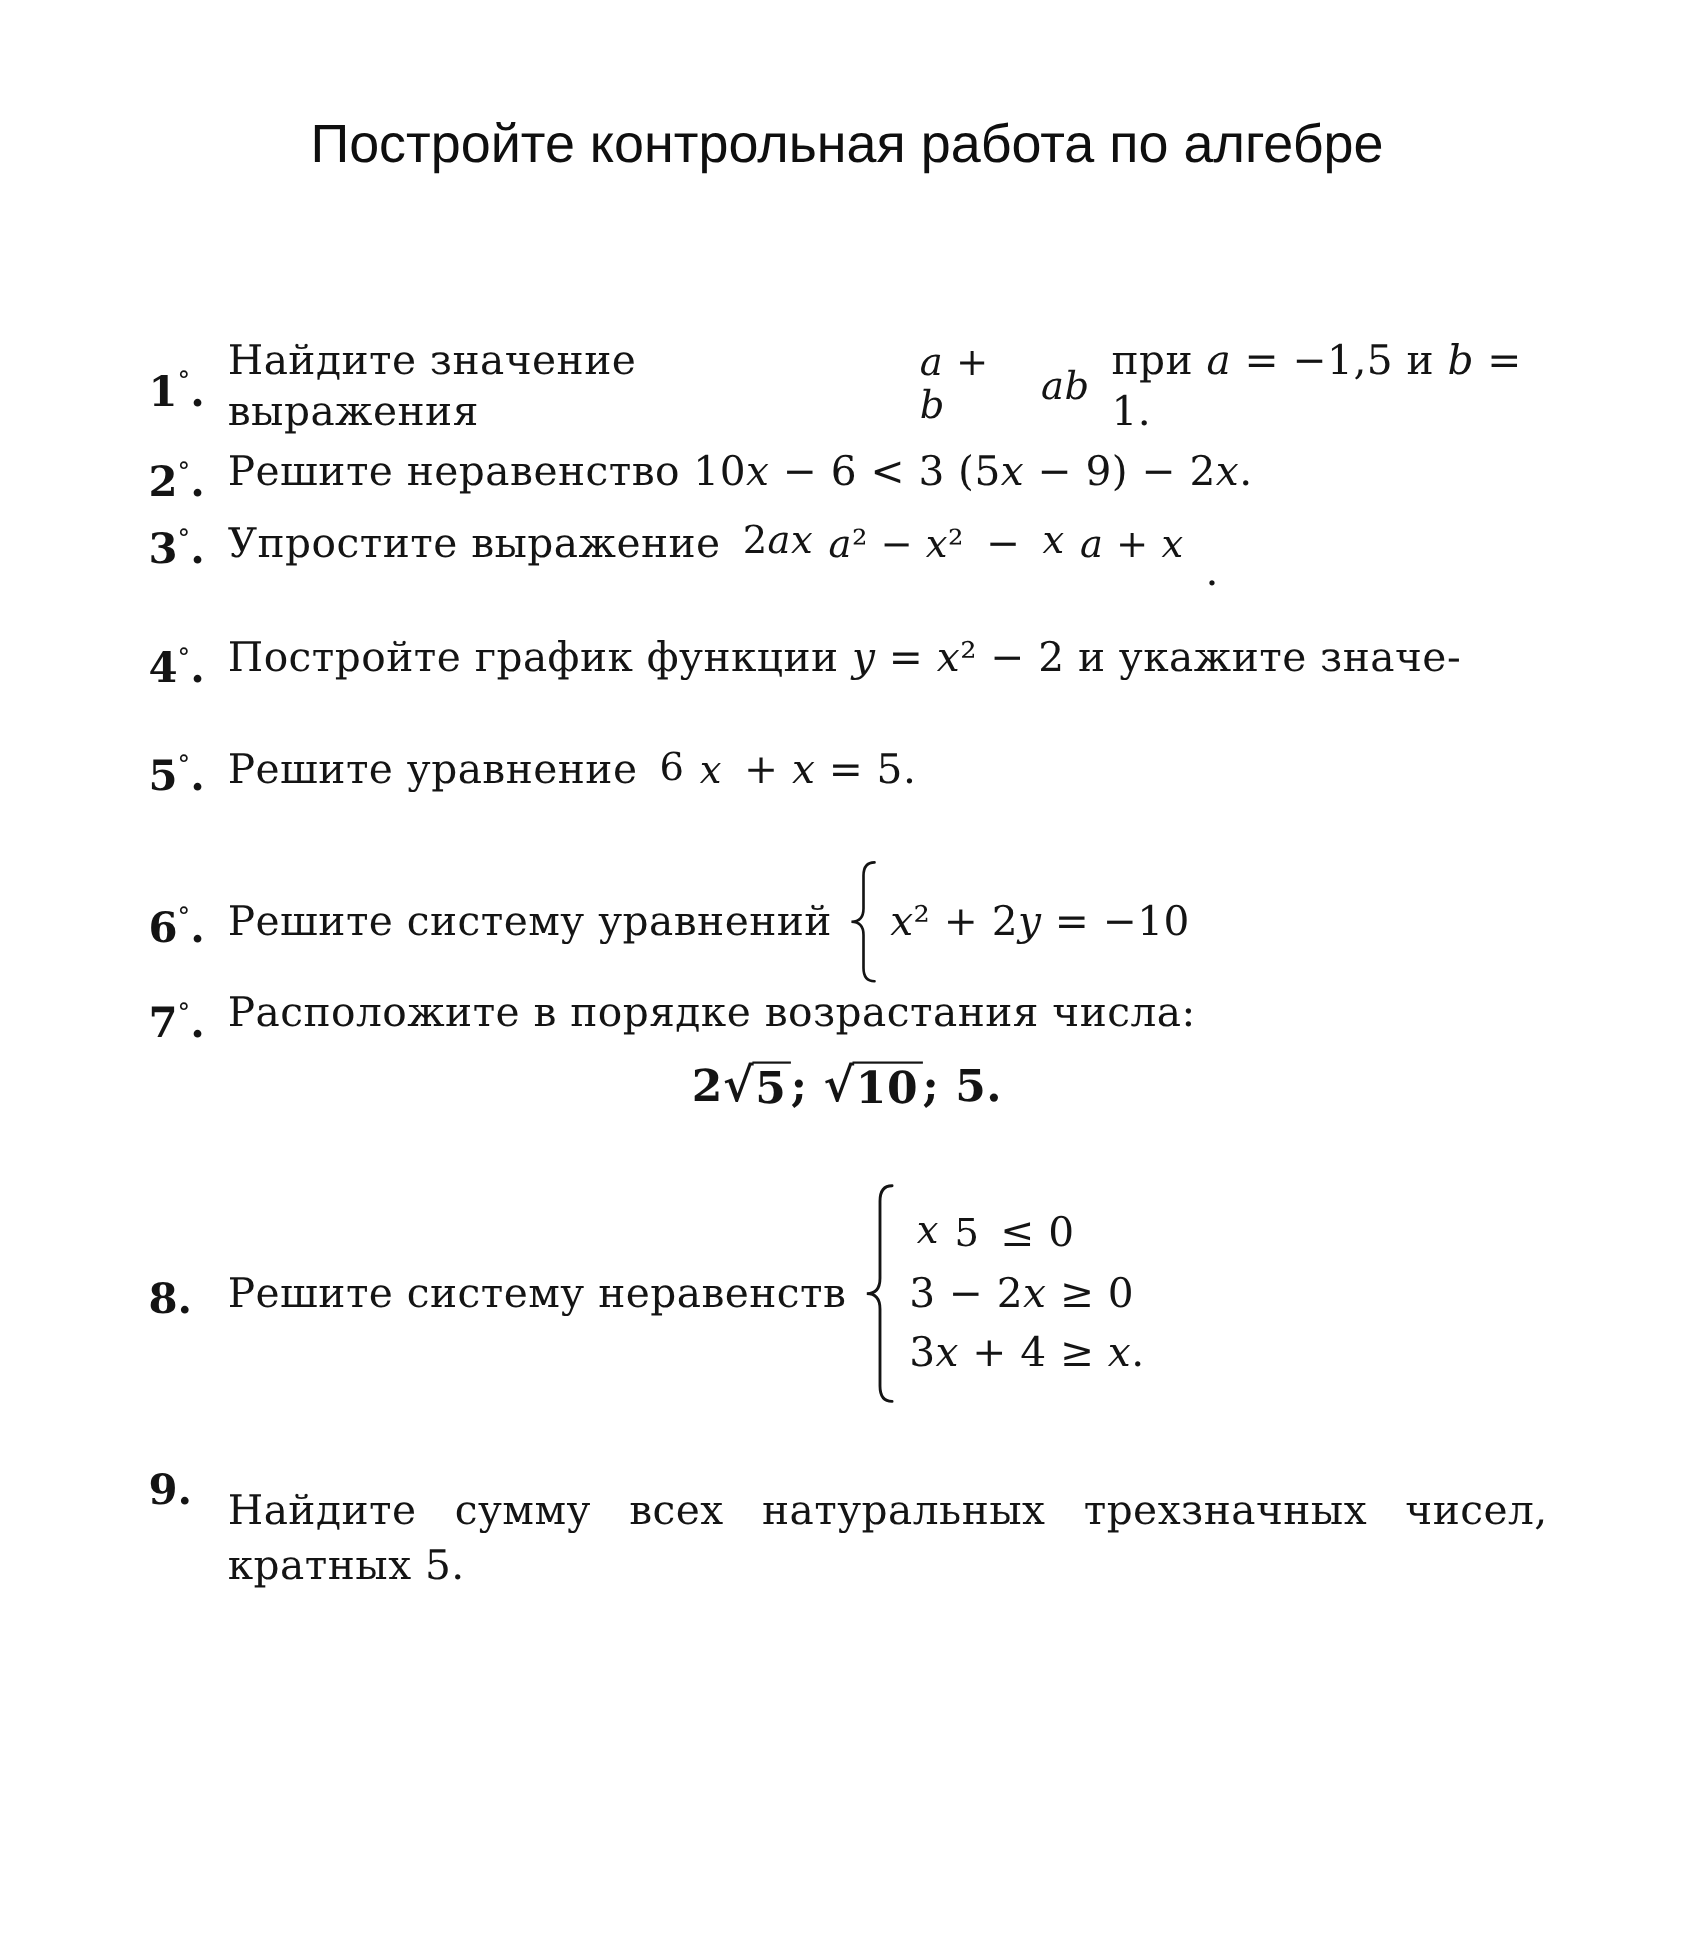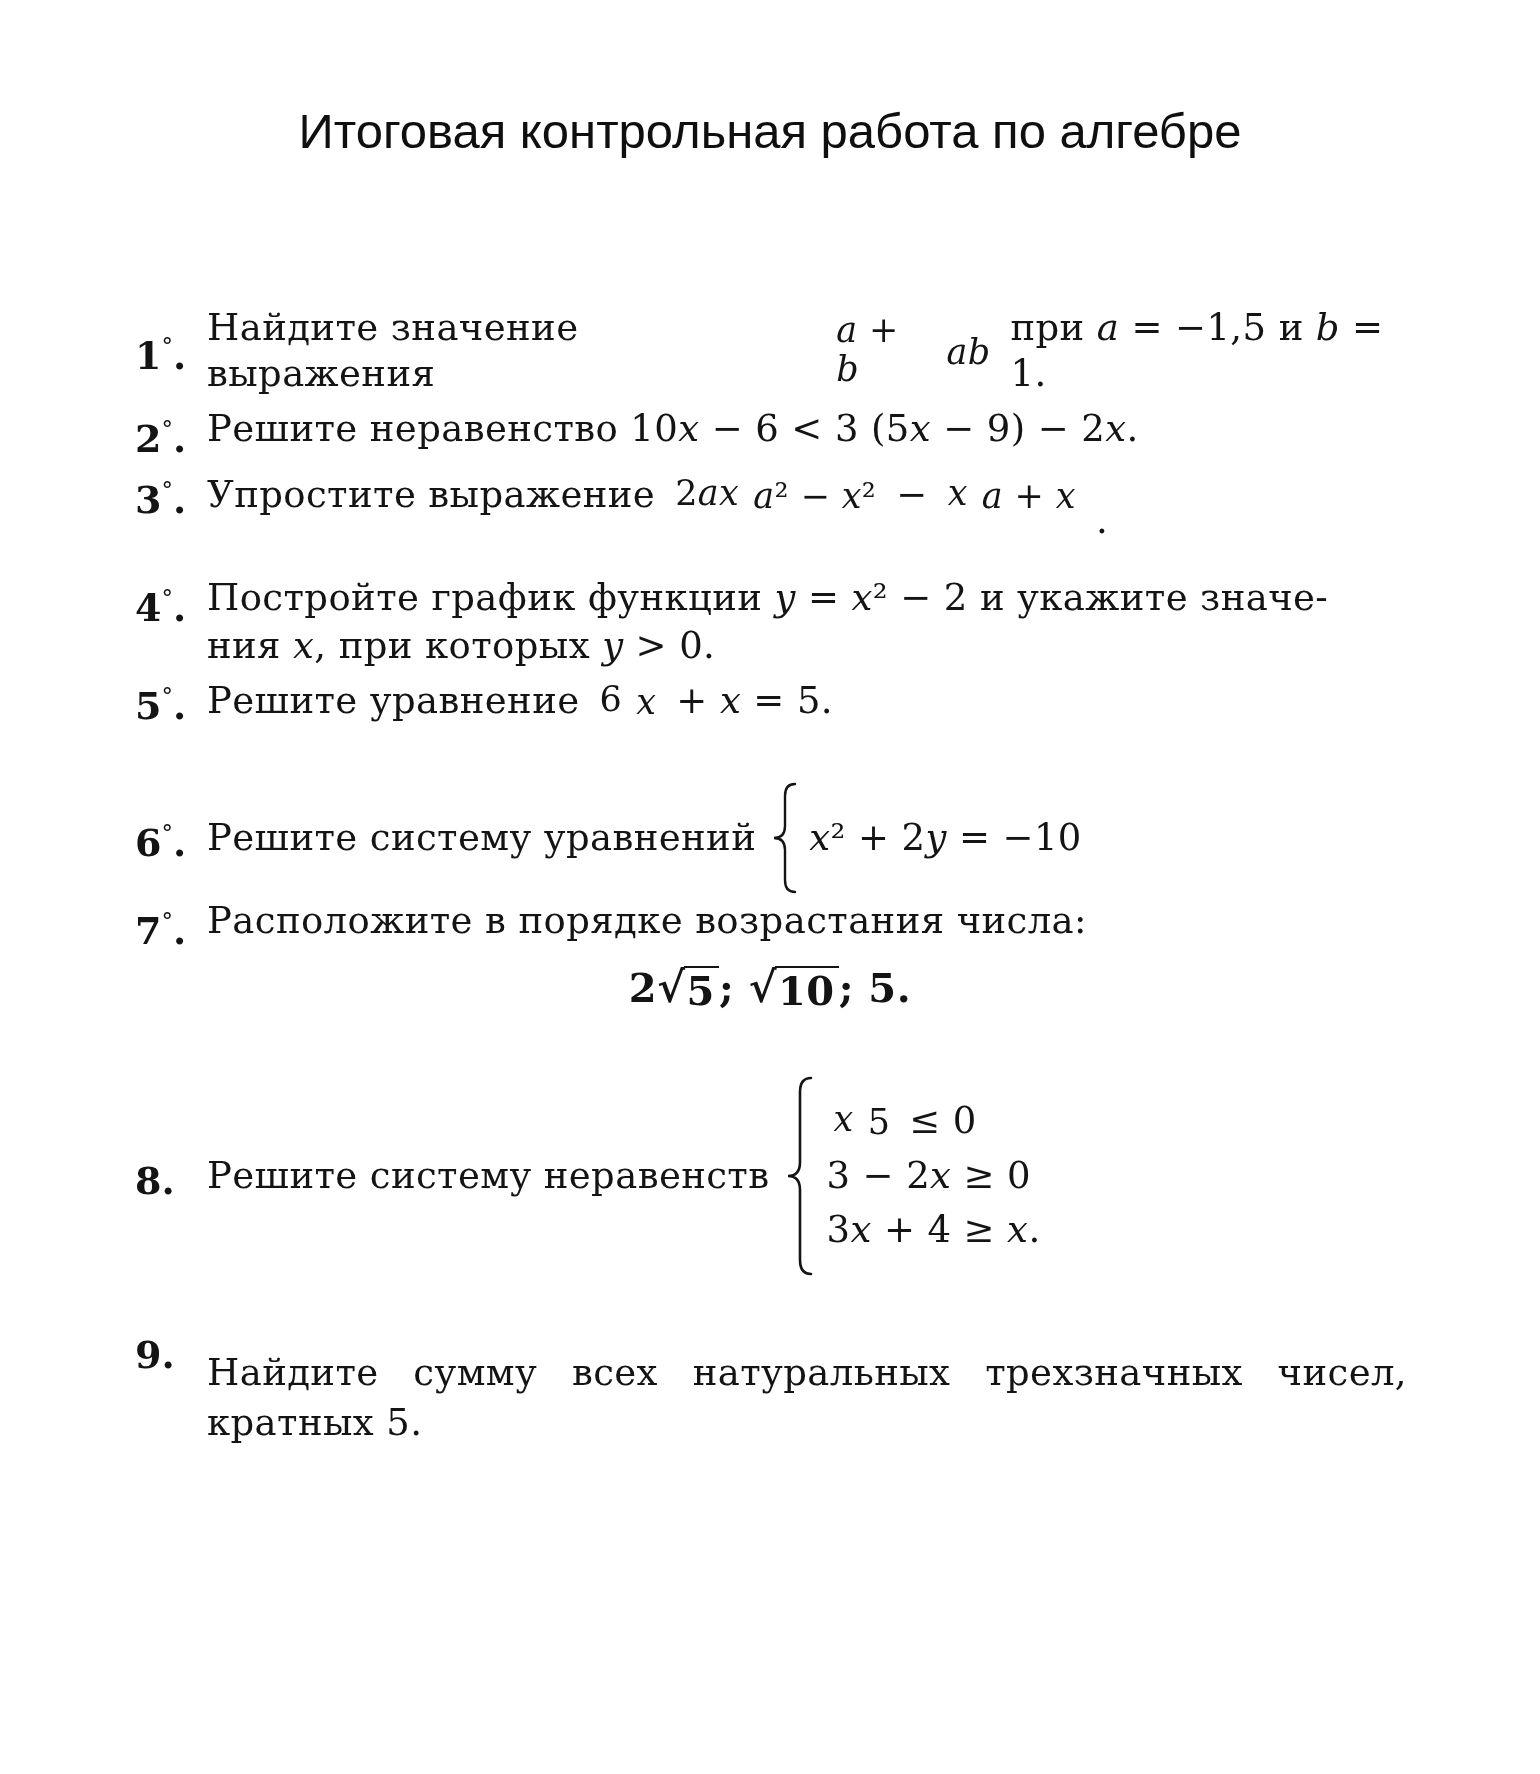--- a/index.html
+++ b/index.html
@@ -39,21 +39,21 @@
   .sqrt{display:inline-flex;align-items:flex-start;}
   .rsgn{font-size:1.06em;line-height:1;}
   .rad{line-height:1.04;border-top:2.5px solid #141414;margin-left:-2px;padding:2px 4px 0 3px;}
 </style>
 </head>
 <body>
 
 <div class="page">
 
   <header class="title">
-    <div>Итоговая контрольная работа по алгебре</div>
+    <div>Постройте контрольная работа по алгебре</div>
   </header>
 
   <section class="problem row-center" style="top:305px">
     <span class="pno"><span>1</span><sup class="deg">°</sup><span>.</span></span>
     <span class="pbody flexline">
       <span class="rm">Найдите значение выражения</span>
       <span class="frac">
         <span class="fn it">a + b</span>
         <span class="fbar"></span>
         <span class="fd it">ab</span>
@@ -83,21 +83,20 @@
         <span class="fd it">a + x</span>
       </span>
       <span class="rm dot-low">.</span>
     </span>
   </section>
 
   <section class="problem row-top" style="top:574px">
     <span class="pno"><span>4</span><sup class="deg">°</sup><span>.</span></span>
     <span class="pbody">
       <span class="line"><span class="rm">Постройте график функции </span><span class="it">y</span><span class="rm"> = </span><span class="it">x</span><span class="rm">² − 2 и укажите значе-</span></span>
-      <span class="line"><span class="rm">ния </span><span class="it">x</span><span class="rm">, при которых </span><span class="it">y</span><span class="rm"> &gt; 0.</span></span>
     </span>
   </section>
 
   <section class="problem row-center" style="top:672px">
     <span class="pno"><span>5</span><sup class="deg">°</sup><span>.</span></span>
     <span class="pbody flexline">
       <span class="rm">Решите уравнение</span>
       <span class="frac">
         <span class="fn rm">6</span>
         <span class="fbar"></span>

